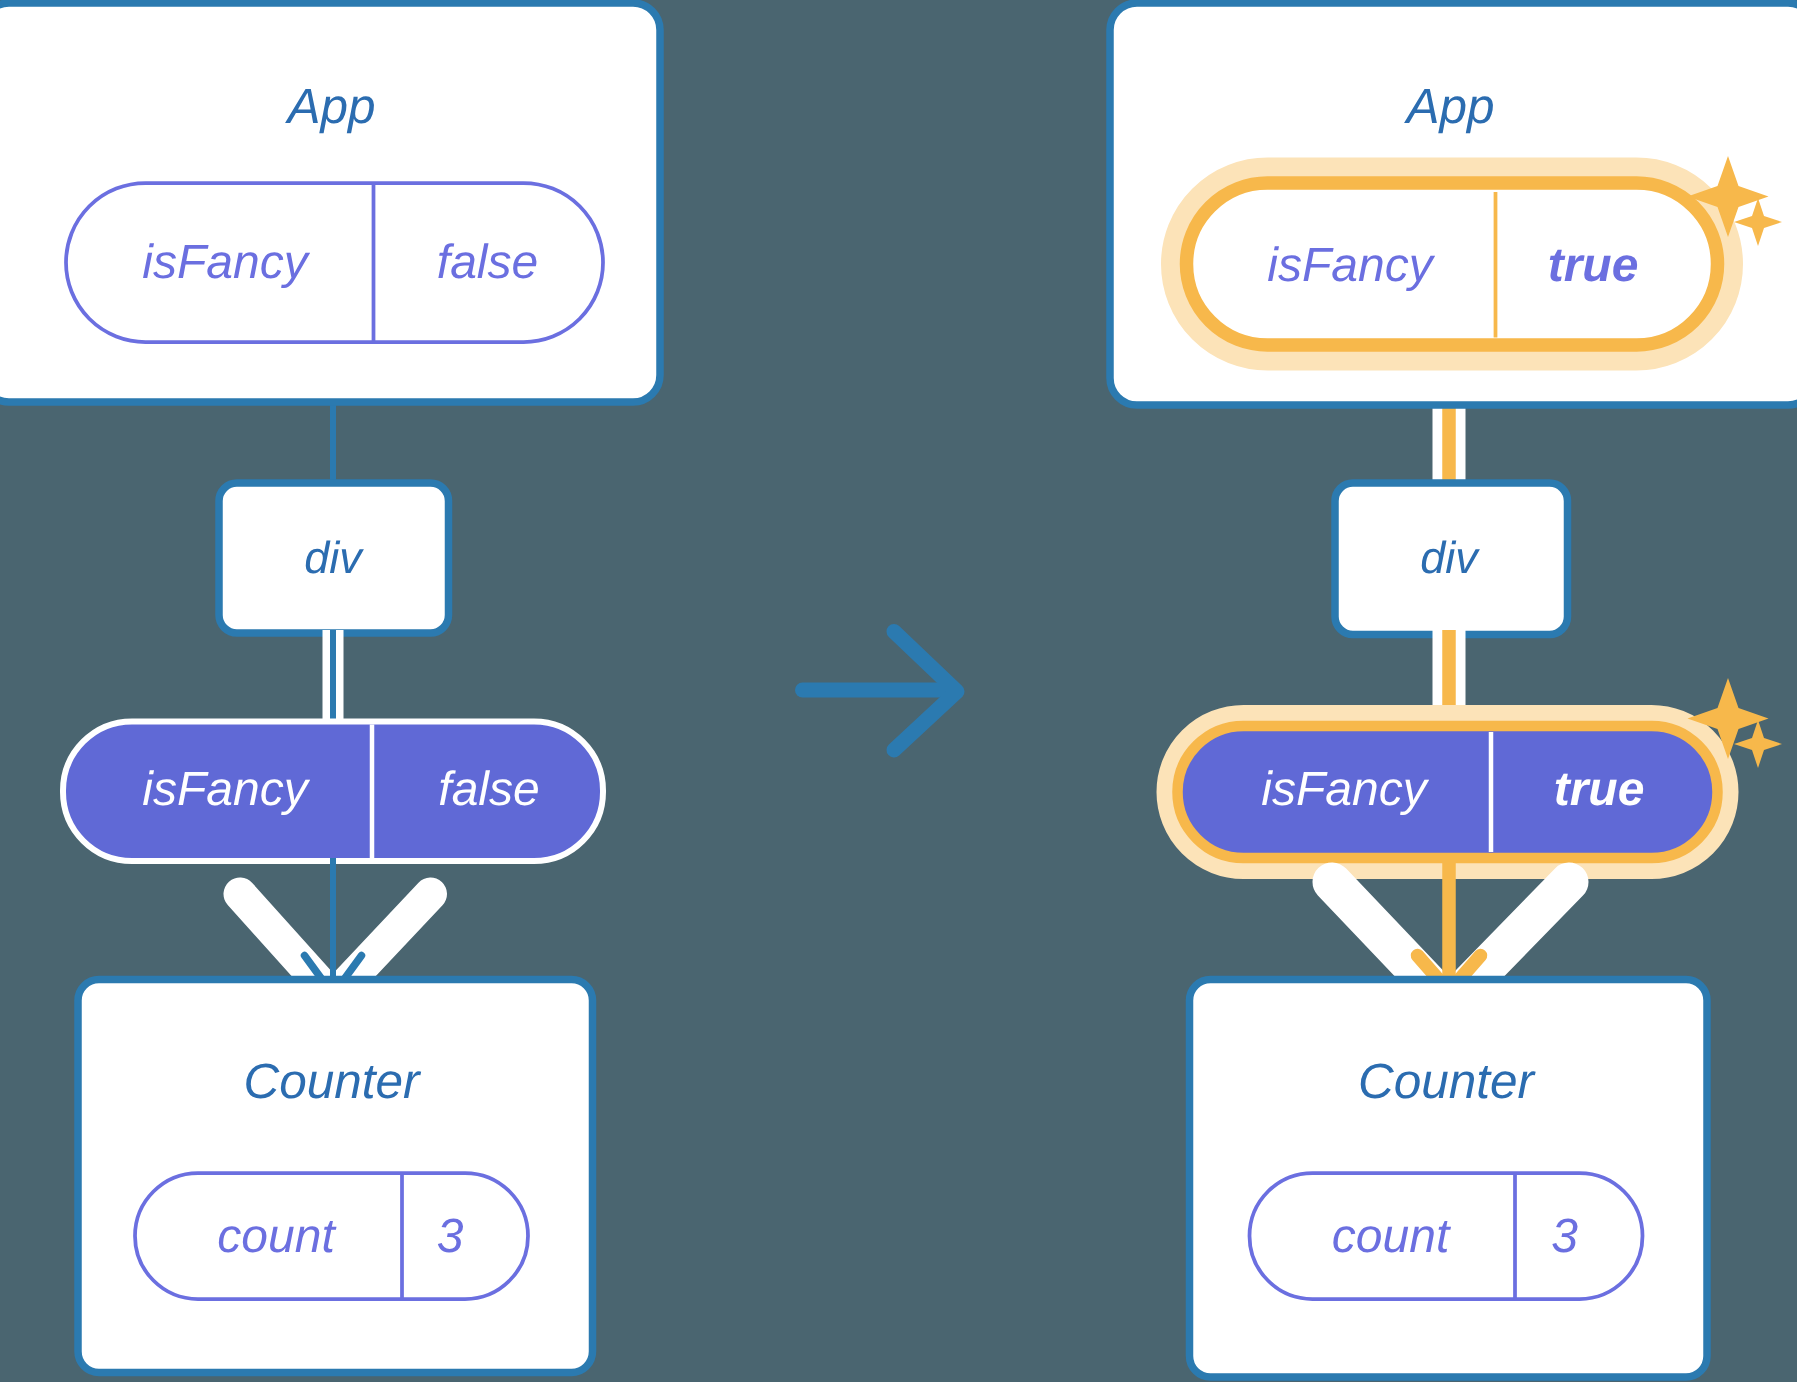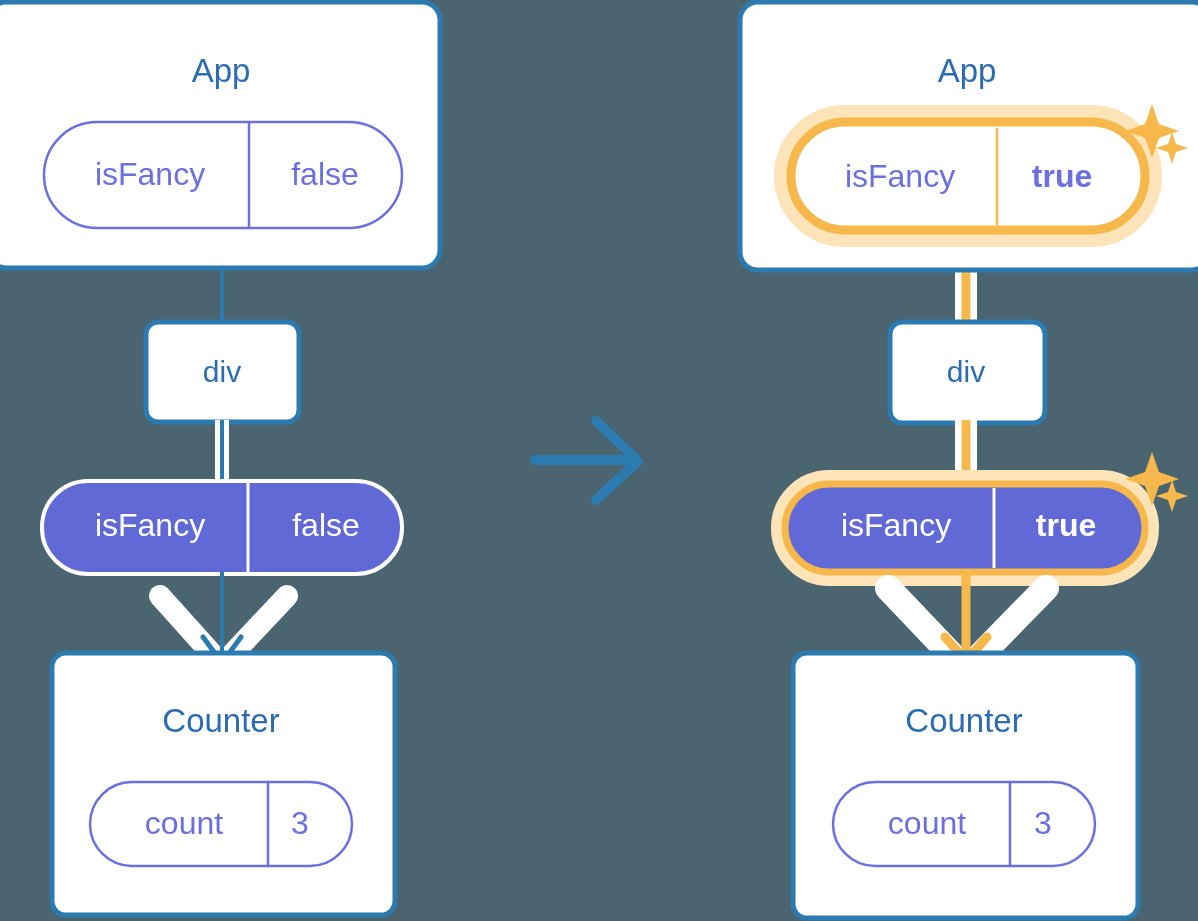--- a/index.html
+++ b/index.html
@@ -7,20 +7,21 @@
     padding: 0;
     background: #4a6570;
   }
   #stage {
     position: relative;
     width: 1198px;
     height: 921px;
     background: #4a6570;
     overflow: hidden;
     font-family: "Liberation Sans", sans-serif;
+    font-style: italic;
   }
   #stage svg {
     position: absolute;
     top: 0; left: 0;
     width: 1198px;
     height: 921px;
   }
   .box-label {
     font-size: 33px;
     fill: #2b6cb0;

